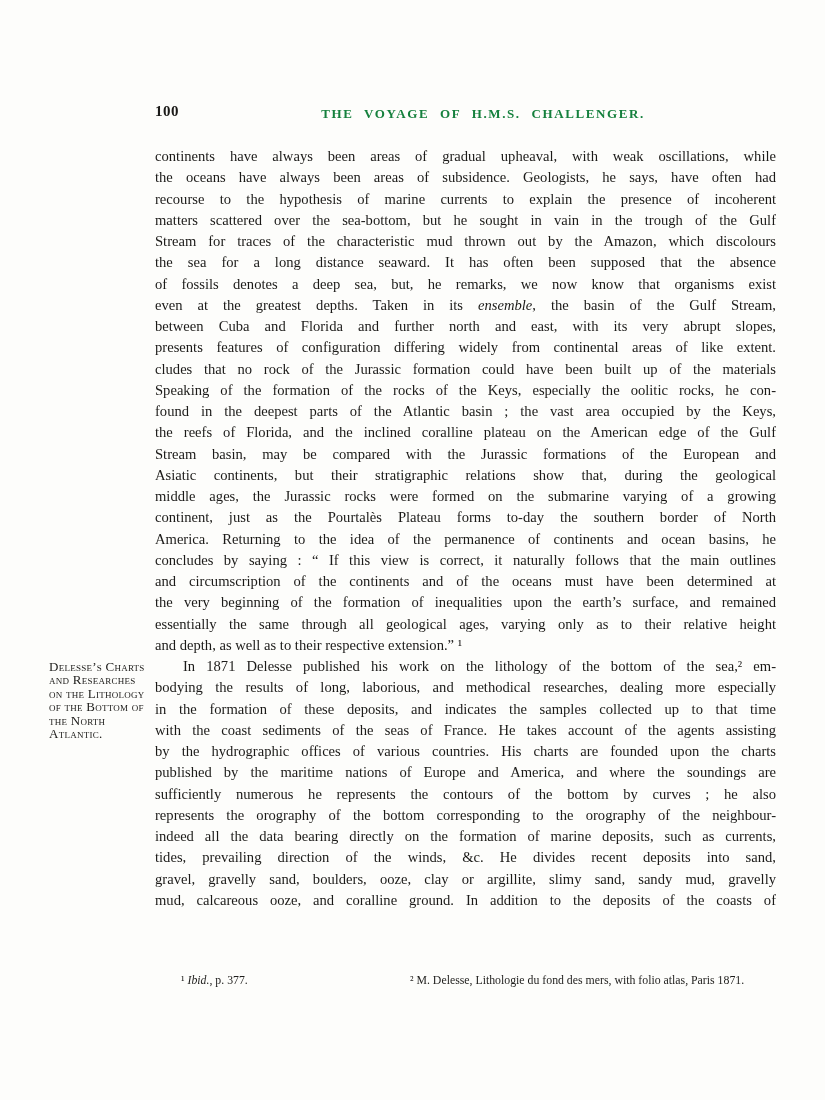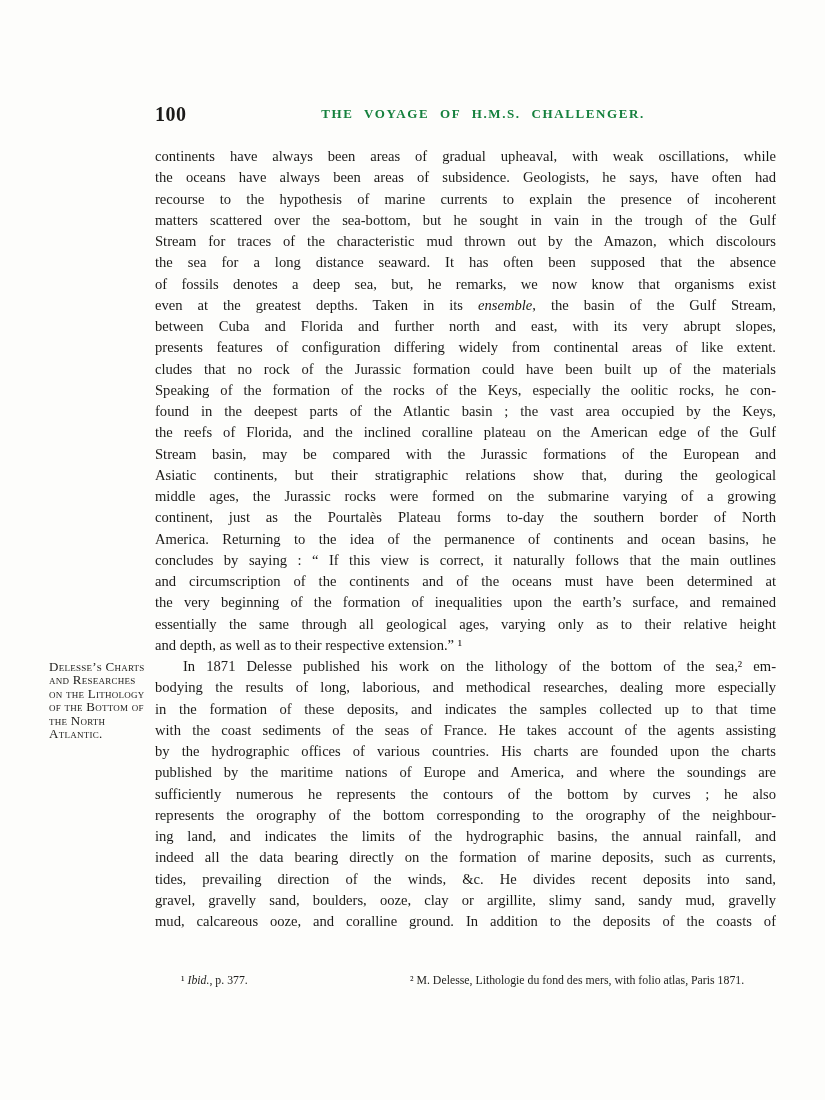--- a/index.html
+++ b/index.html
@@ -8,21 +8,21 @@
     background:#f4f4f2;
     font-family:"Liberation Serif", serif;
   }
   .page{
     position:relative;width:825px;height:1100px;
     background:#fdfdfb;color:#1b1a18;
     overflow:hidden;
   }
   .pagenum{
     position:absolute;left:155px;top:103px;
-    font-size:20px;font-weight:bold;letter-spacing:.5px;
+    font-size:15px;font-weight:bold;letter-spacing:.5px;
   }
   .runtitle{
     position:absolute;left:158px;top:106px;width:650px;
     text-align:center;font-size:13px;font-weight:bold;
     letter-spacing:1.6px;word-spacing:6px;color:#15803d;
   }
   .bodytext{
     position:absolute;left:155px;top:146px;width:621px;
     font-size:14.6px;
   }
@@ -86,21 +86,20 @@
       <div class="line">essentially the same through all geological ages, varying only as to their relative height</div>
       <div class="line noju">and depth, as well as to their respective extension.” ¹</div>
       <div class="line indent">In 1871 Delesse published his work on the lithology of the bottom of the sea,² em-</div>
       <div class="line">bodying the results of long, laborious, and methodical researches, dealing more especially</div>
       <div class="line">in the formation of these deposits, and indicates the samples collected up to that time</div>
       <div class="line">with the coast sediments of the seas of France.  He takes account of the agents assisting</div>
       <div class="line">by the hydrographic offices of various countries.  His charts are founded upon the charts</div>
       <div class="line">published by the maritime nations of Europe and America, and where the soundings are</div>
       <div class="line">sufficiently numerous he represents the contours of the bottom by curves ; he also</div>
       <div class="line">represents the orography of the bottom corresponding to the orography of the neighbour-</div>
-      <div class="line">ing land, and indicates the limits of the hydrographic basins, the annual rainfall, and</div>
       <div class="line">indeed all the data bearing directly on the formation of marine deposits, such as currents,</div>
       <div class="line">tides, prevailing direction of the winds, &amp;c.  He divides recent deposits into sand,</div>
       <div class="line">gravel, gravelly sand, boulders, ooze, clay or argillite, slimy sand, sandy mud, gravelly</div>
       <div class="line">mud, calcareous ooze, and coralline ground.  In addition to the deposits of the coasts of</div>
     </div>
   <div class="footnotes">
     <div class="fn" id="fn-0">¹ <i>Ibid.</i>, p. 377.</div>
     <div class="fn" id="fn-1">² M. Delesse, Lithologie du fond des mers, with folio atlas, Paris 1871.</div>
   </div>
 </div>

